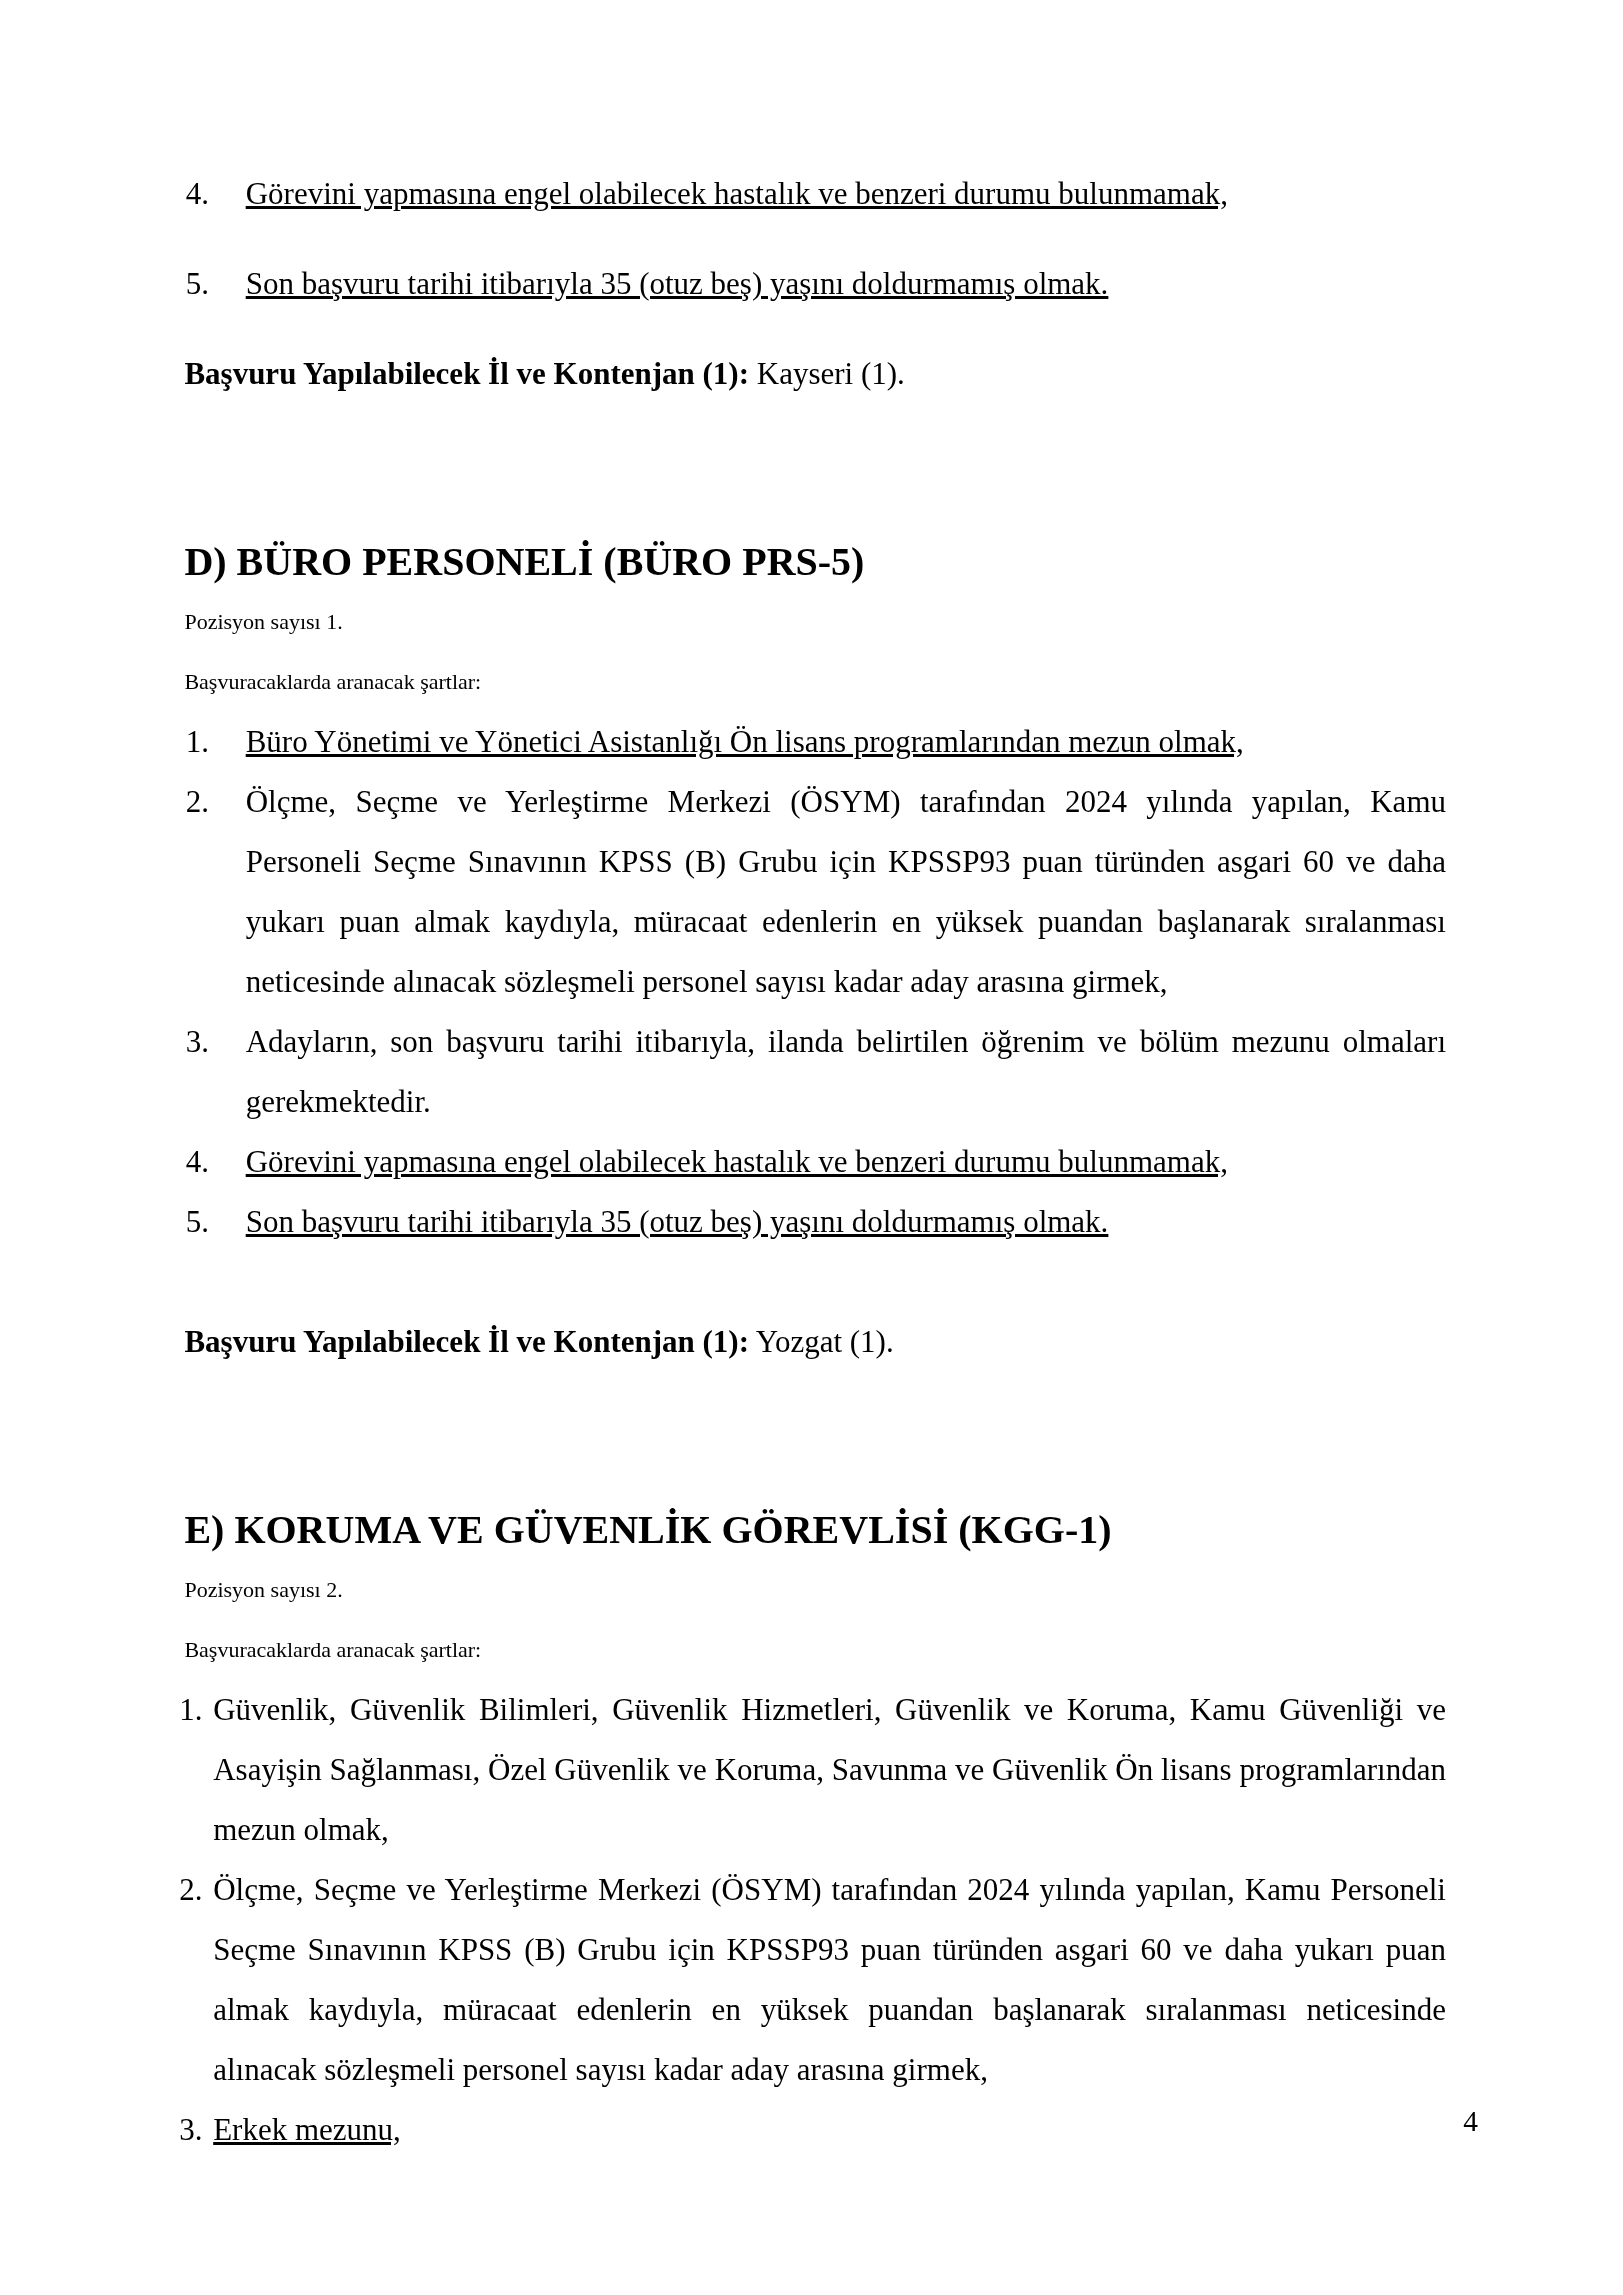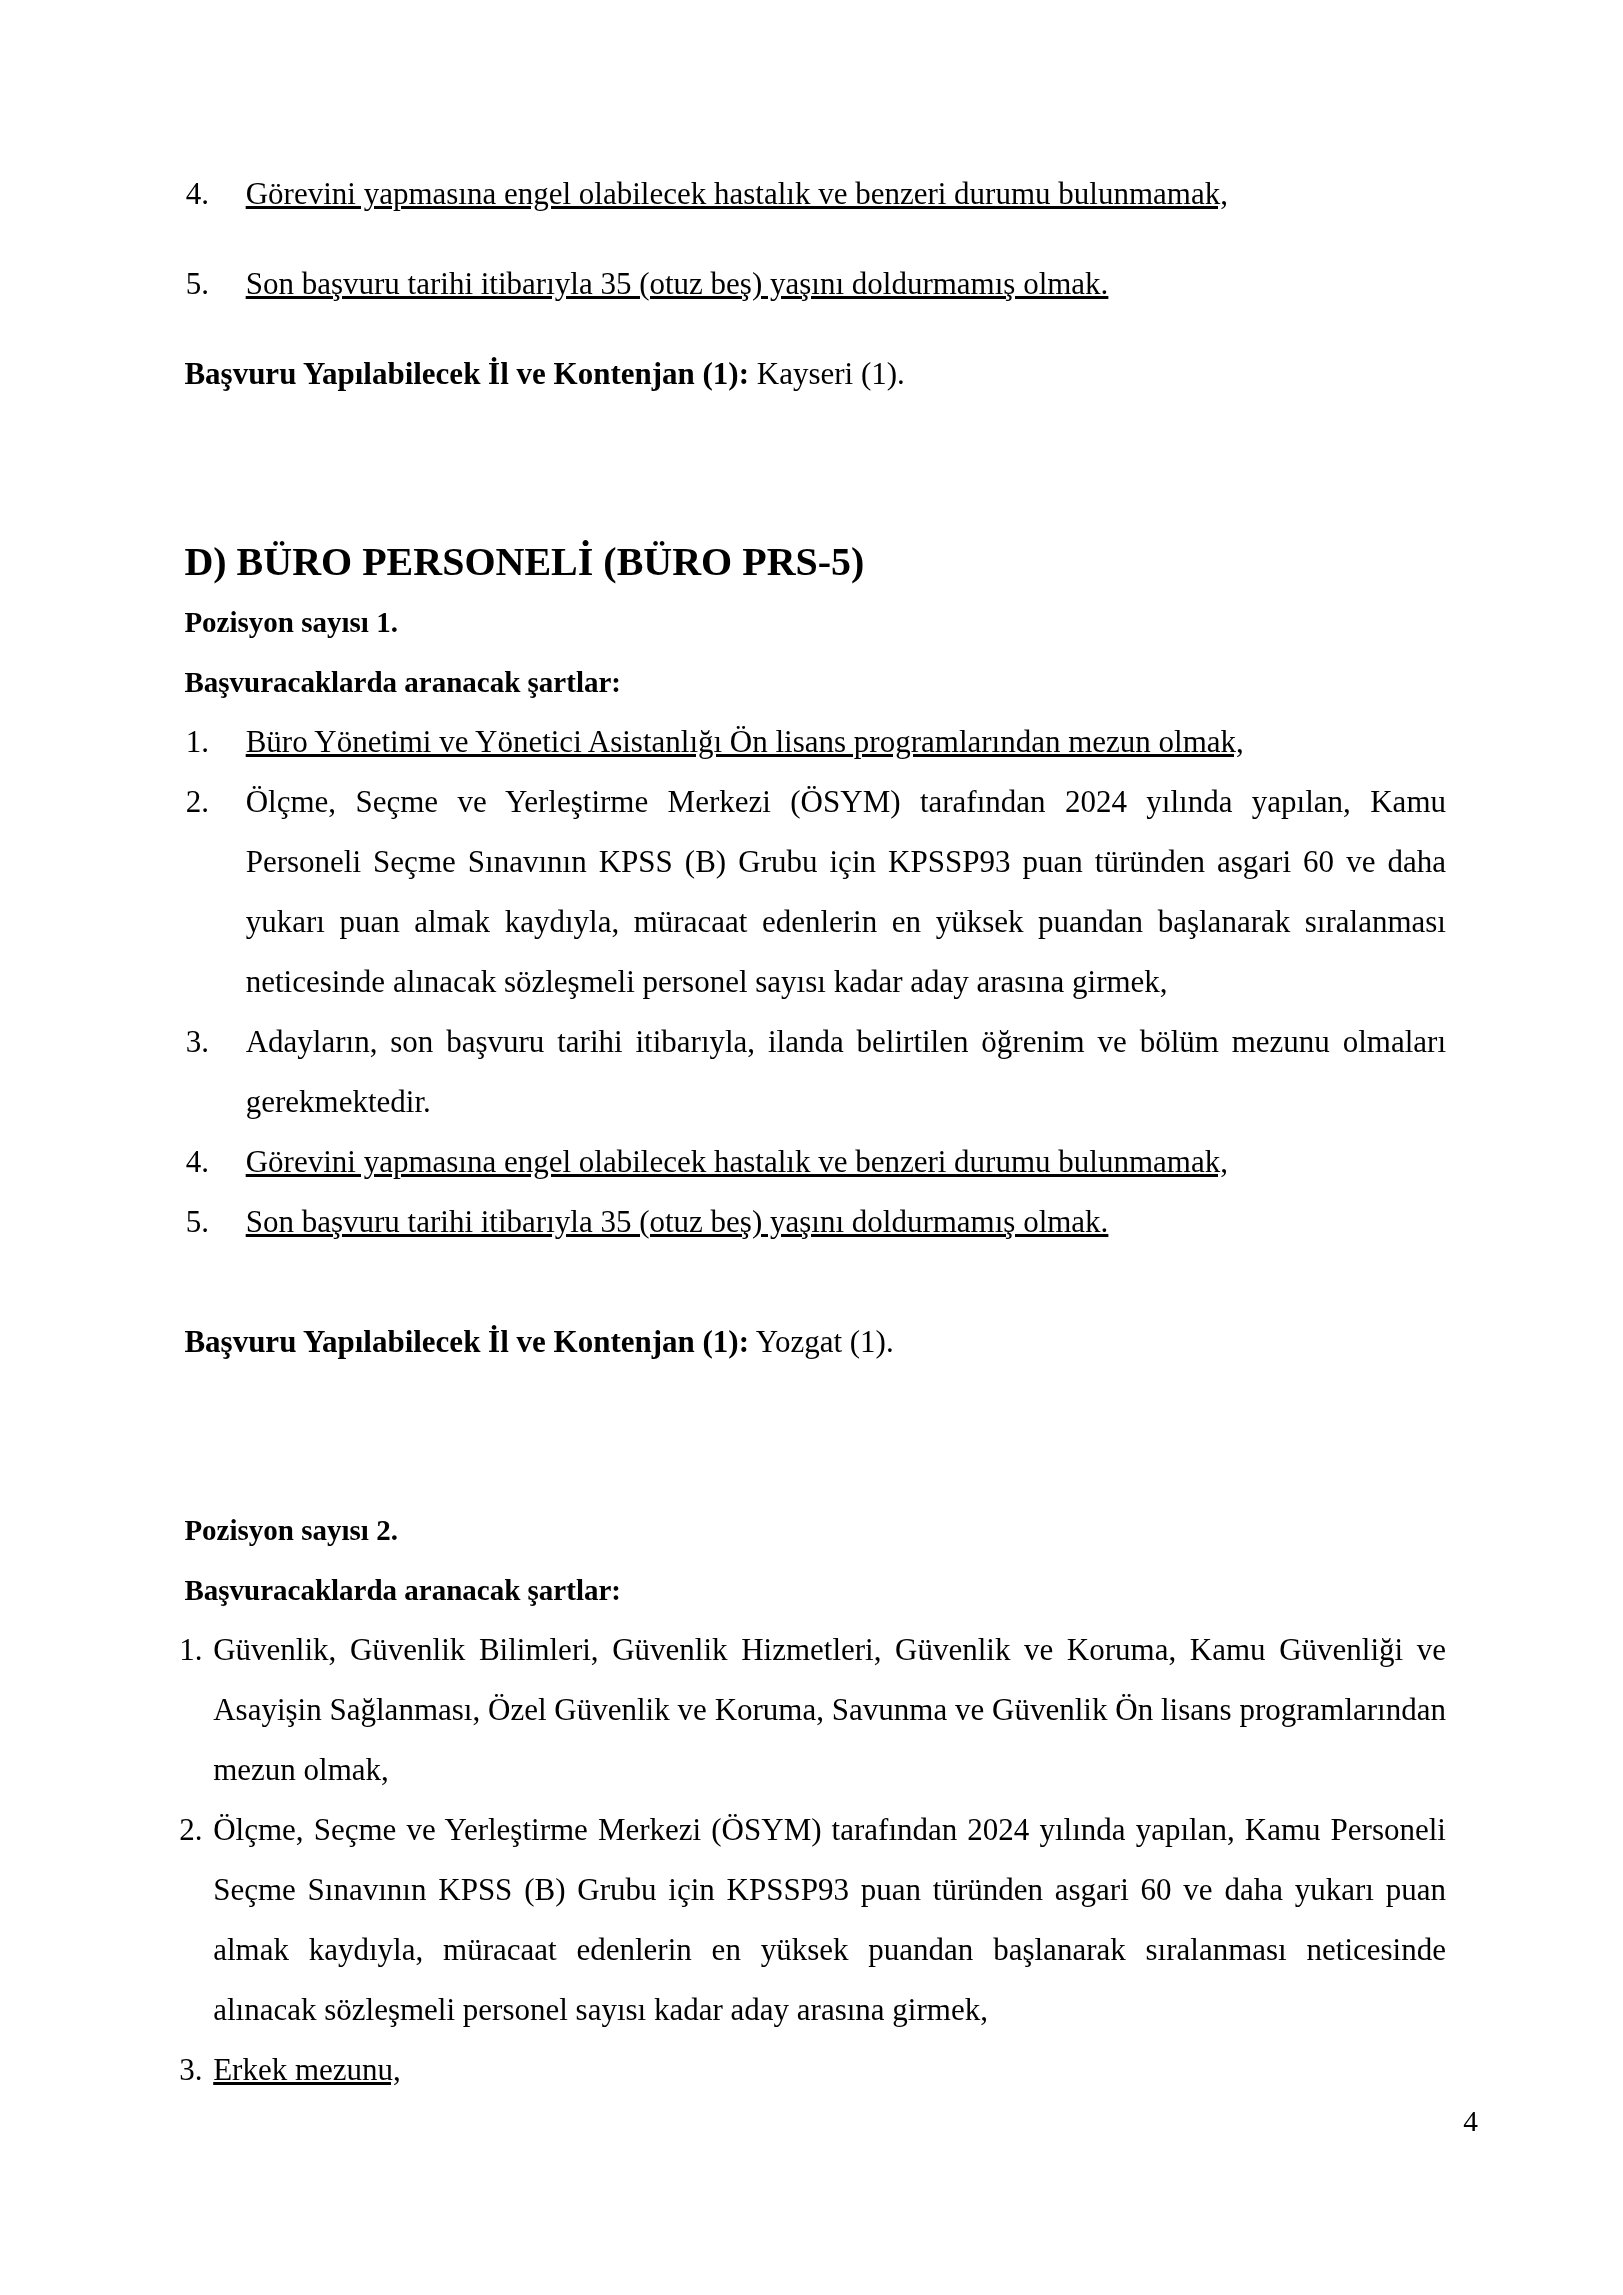--- a/index.html
+++ b/index.html
@@ -62,23 +62,23 @@
   .spacer-xl { height: 128px; }
 
   .heading {
     font-size: 40px;
     line-height: 60px;
     font-weight: bold;
     margin: 0;
     padding-left: 14.4px;
   }
   .subheading {
-    font-size: 29px;
+    font-size: 22px;
     line-height: 60px;
-    font-weight: bold;
+    font-weight: normal;
     margin: 0;
     padding-left: 14.4px;
   }
   .kontenjan {
     font-size: 31px;
     line-height: 60px;
     margin: 0;
     padding-left: 14.4px;
   }
   .kontenjan .label { font-weight: bold; }
@@ -148,20 +148,21 @@
     </div>
 
     <div class="spacer-md"></div>
 
     <p class="kontenjan">
       <span class="label">Başvuru Yapılabilecek İl ve Kontenjan (1):</span><span class="value"> Yozgat (1).</span>
     </p>
 
     <div class="spacer-xl"></div>
 
+    <h2 class="heading">E) KORUMA VE GÜVENLİK GÖREVLİSİ (KGG-1)</h2>
 
     <p class="subheading">Pozisyon sayısı 2.</p>
 
     <p class="subheading">Başvuracaklarda aranacak şartlar:</p>
 
     <div>
       <div class="li tight">
         <span class="num">1.</span>
         <span class="txt">Güvenlik, Güvenlik Bilimleri, Güvenlik Hizmetleri, Güvenlik ve Koruma, Kamu Güvenliği ve Asayişin Sağlanması, Özel Güvenlik ve Koruma, Savunma ve Güvenlik Ön lisans programlarından mezun olmak,</span>
       </div>

